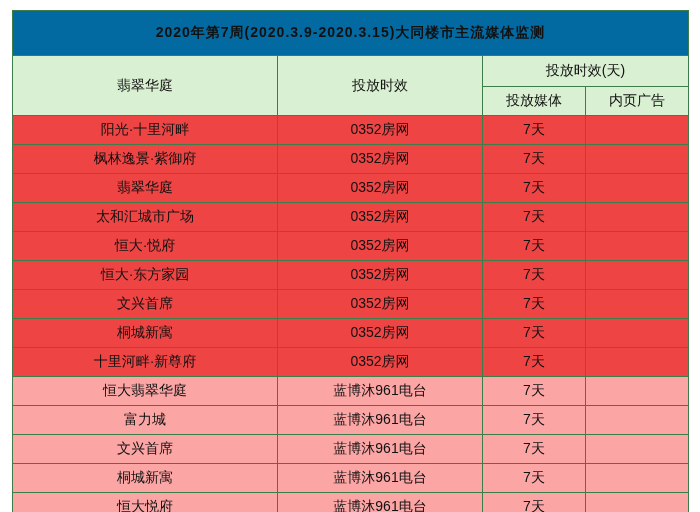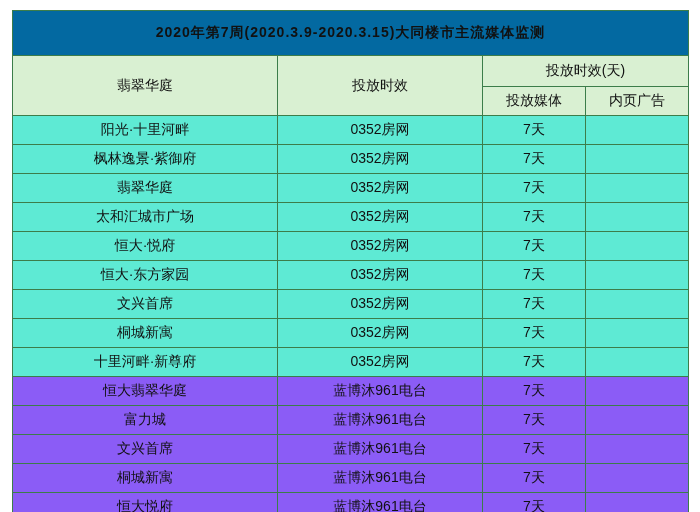--- a/index.html
+++ b/index.html
@@ -62,22 +62,22 @@
   .head-cell {
     background: #d9f0d2;
     font-size: 15px;
     font-weight: normal;
     color: #000000;
     margin-top: 40px;
   }
   .head-top { height: 30px; }
   .head-sub { height: 28px; }
   .body-row td { height: 28px; }
-  .row-green { background: #5eead4; }
-  .row-gray  { background: #8b5cf6; }
+  .row-green { background: #ef4444; }
+  .row-gray  { background: #fca5a5; }
   .col-name  { width: 265px; }
   .col-media { width: 205px; }
   .col-home  { width: 103px; }
   .col-inner { width: 103px; }
 </style>
 </head>
 <body>
 
 <div class="sheet">
 

